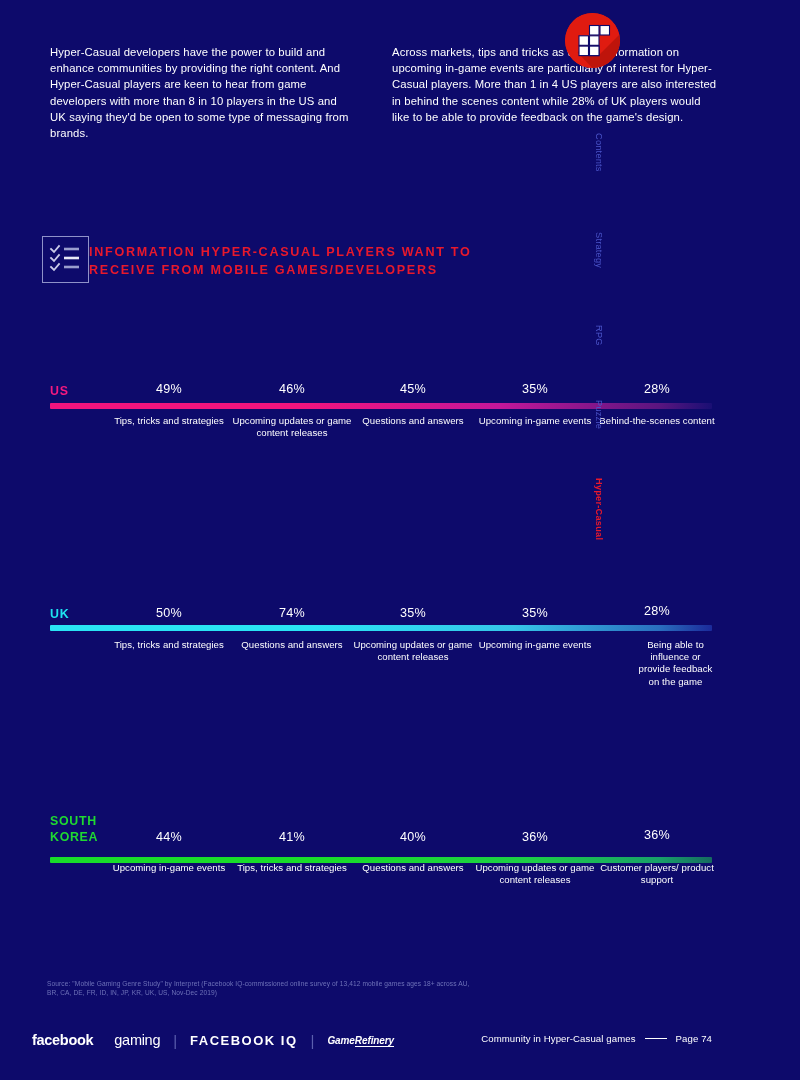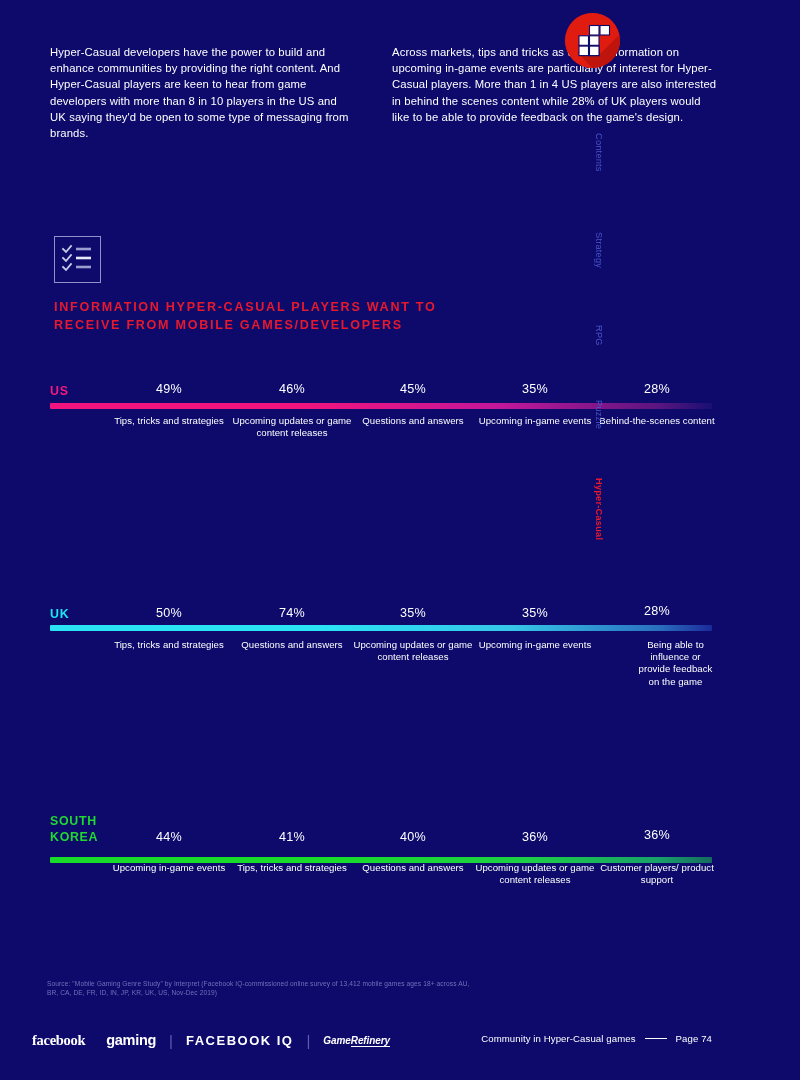--- a/index.html
+++ b/index.html
@@ -27,26 +27,25 @@
   .intro p {
     font-size: 11.3px;
     line-height: 16.2px;
     color: #ffffff;
     letter-spacing: 0.01em;
   }
 
   
   #headline-block {
     position: absolute;
-    left: 54px;
+    left: 42px;
     top: 236px;
     display: flex;
     align-items: flex-start;
-    gap: 8px;
-    flex-direction: column;
+    gap: 0;
   }
   #checklist-icon {
     width: 47px; height: 47px;
     border: 1.5px solid #8f92c9;
     flex: none;
     position: relative;
   }
   #checklist-icon svg { display: block; }
   #headline-text {
     color: #e8192c;
@@ -134,22 +133,22 @@
   
   #footer { position: absolute; left: 0; top: 1029px; width: 800px; height: 30px; }
   #footer-brands {
     position: absolute;
     left: 32px; top: 0;
     display: flex; align-items: center;
     gap: 13px;
     height: 22px;
   }
   .brand-fb-gaming { font-size: 14.5px; letter-spacing: -0.02em; color:#fff; }
-  .brand-fb-gaming b { font-weight: bold; font-family: Liberation Serif, serif; }
-  .brand-fb-gaming span.light { font-weight: bold; padding-left: 21px; }
+  .brand-fb-gaming b { font-weight: bold; }
+  .brand-fb-gaming span.light { font-weight: normal; padding-left: 21px; }
   .divider { color: #5b5fae; font-size: 15px; font-weight: 300; }
   .brand-fbiq { font-size: 13px; font-weight: bold; letter-spacing: 0.115em; color:#fff; }
   .brand-gr {
     font-size: 10px; font-weight: bold; font-style: italic;
     letter-spacing: -0.01em; color: #fff;
   }
   .brand-gr u { text-decoration: none; border-bottom: 1.4px solid #fff; padding-bottom:0px;}
 
   #footer-right {
     position: absolute;

